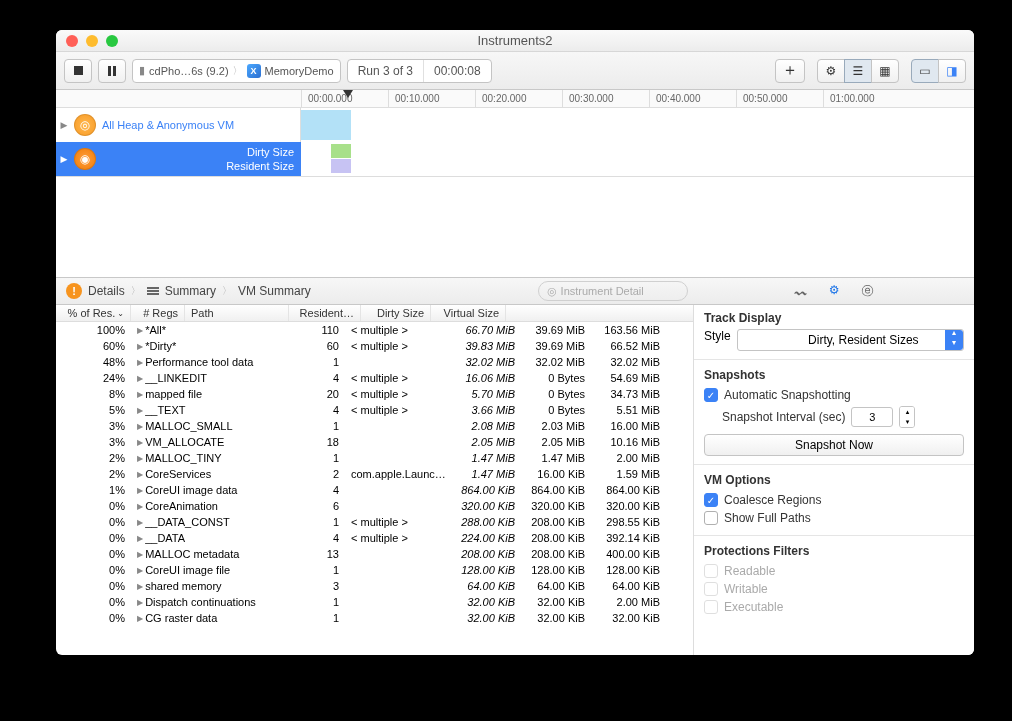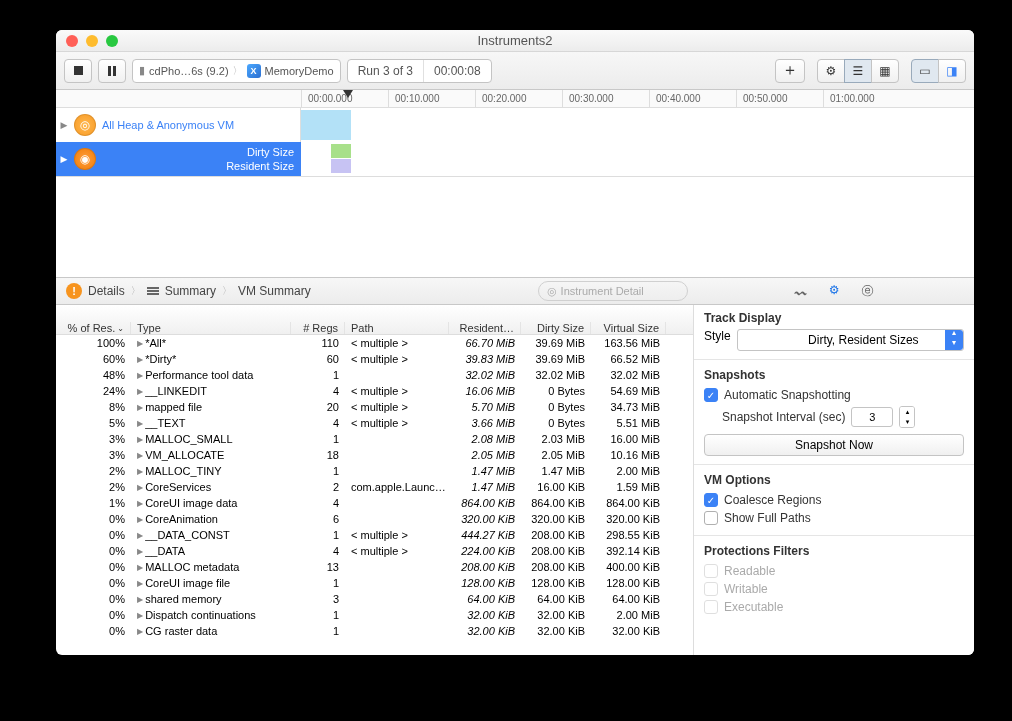--- a/index.html
+++ b/index.html
@@ -46,21 +46,21 @@
 .barblock{position:absolute;top:2px;height:30px;}
 .filler{height:100px;background:#fff;}
 .detailBar{height:28px;background:linear-gradient(#f7f7f7,#ececec);border-top:1px solid #c8c8c8;border-bottom:1px solid #c8c8c8;display:flex;align-items:center;font-size:12px;}
 .detailBar .seg{display:flex;align-items:center;gap:6px;padding:0 10px;color:#444;}
 .exclaim{width:16px;height:16px;border-radius:50%;background:#f7941e;color:#fff;font-size:11px;display:flex;align-items:center;justify-content:center;font-weight:bold;}
 .tableico{display:inline-flex;flex-direction:column;gap:1px;}
 .tableico span{width:12px;height:2px;background:#666;}
 .instDetail{flex:0 0 150px;margin-left:auto;margin-right:6px;height:20px;border:1px solid #d0d0d0;border-radius:10px;display:flex;align-items:center;gap:4px;padding:0 8px;color:#aaa;font-size:11px;}
 .splitBottom{flex:1;display:flex;overflow:hidden;}
 .tableArea{flex:1;display:flex;flex-direction:column;border-right:1px solid #ddd;min-width:0;}
-.thead{display:flex;height:30px;background:linear-gradient(#fff,#f0f0f0);border-bottom:1px solid #ddd;font-size:11px;color:#333;align-items:flex-end;}
+.thead{display:flex;height:17px;background:linear-gradient(#fff,#f0f0f0);border-bottom:1px solid #ddd;font-size:11px;color:#333;}
 .th{border-right:1px solid #e4e4e4;display:flex;align-items:center;padding:0 6px;}
 .c1{flex:0 0 75px;justify-content:flex-end;}
 .c2{flex:0 0 160px;}
 .c3{flex:0 0 54px;justify-content:flex-end;}
 .c4{flex:0 0 104px;}
 .c5{flex:0 0 72px;justify-content:flex-end;}
 .c6{flex:0 0 70px;justify-content:flex-end;}
 .c7{flex:0 0 75px;justify-content:flex-end;}
 .tbody{flex:1;overflow:hidden;font-size:11px;}
 .tr{display:flex;height:16px;align-items:center;}
@@ -215,21 +215,20 @@
     </div>
   </div>
 
   <div class="splitBottom">
     <div class="tableArea">
       <div class="thead">
         <div class="th c1">
             <span>% of Res.</span>
             <span class="sortind">⌄</span>
           </div>
-        <div class="th c2">Type</div>
         <div class="th c3"># Regs</div>
         <div class="th c4">Path</div>
         <div class="th c5">Resident…</div>
         <div class="th c6">Dirty Size</div>
         <div class="th c7">Virtual Size</div>
       </div>
       <div class="tbody" id="tbody">
           <div class="tr">
             <div class="td c1">100%</div>
             <div class="td c2"><span class="tri">▶</span>*All*</div>
@@ -336,21 +335,21 @@
             <div class="td c4"></div>
             <div class="td c5">320.00 KiB</div>
             <div class="td c6">320.00 KiB</div>
             <div class="td c7">320.00 KiB</div>
           </div>
           <div class="tr">
             <div class="td c1">0%</div>
             <div class="td c2"><span class="tri">▶</span>__DATA_CONST</div>
             <div class="td c3">1</div>
             <div class="td c4">&lt; multiple &gt;</div>
-            <div class="td c5">444.27 KiB</div>
+            <div class="td c5">288.00 KiB</div>
             <div class="td c6">208.00 KiB</div>
             <div class="td c7">298.55 KiB</div>
           </div>
           <div class="tr">
             <div class="td c1">0%</div>
             <div class="td c2"><span class="tri">▶</span>__DATA</div>
             <div class="td c3">4</div>
             <div class="td c4">&lt; multiple &gt;</div>
             <div class="td c5">224.00 KiB</div>
             <div class="td c6">208.00 KiB</div>

